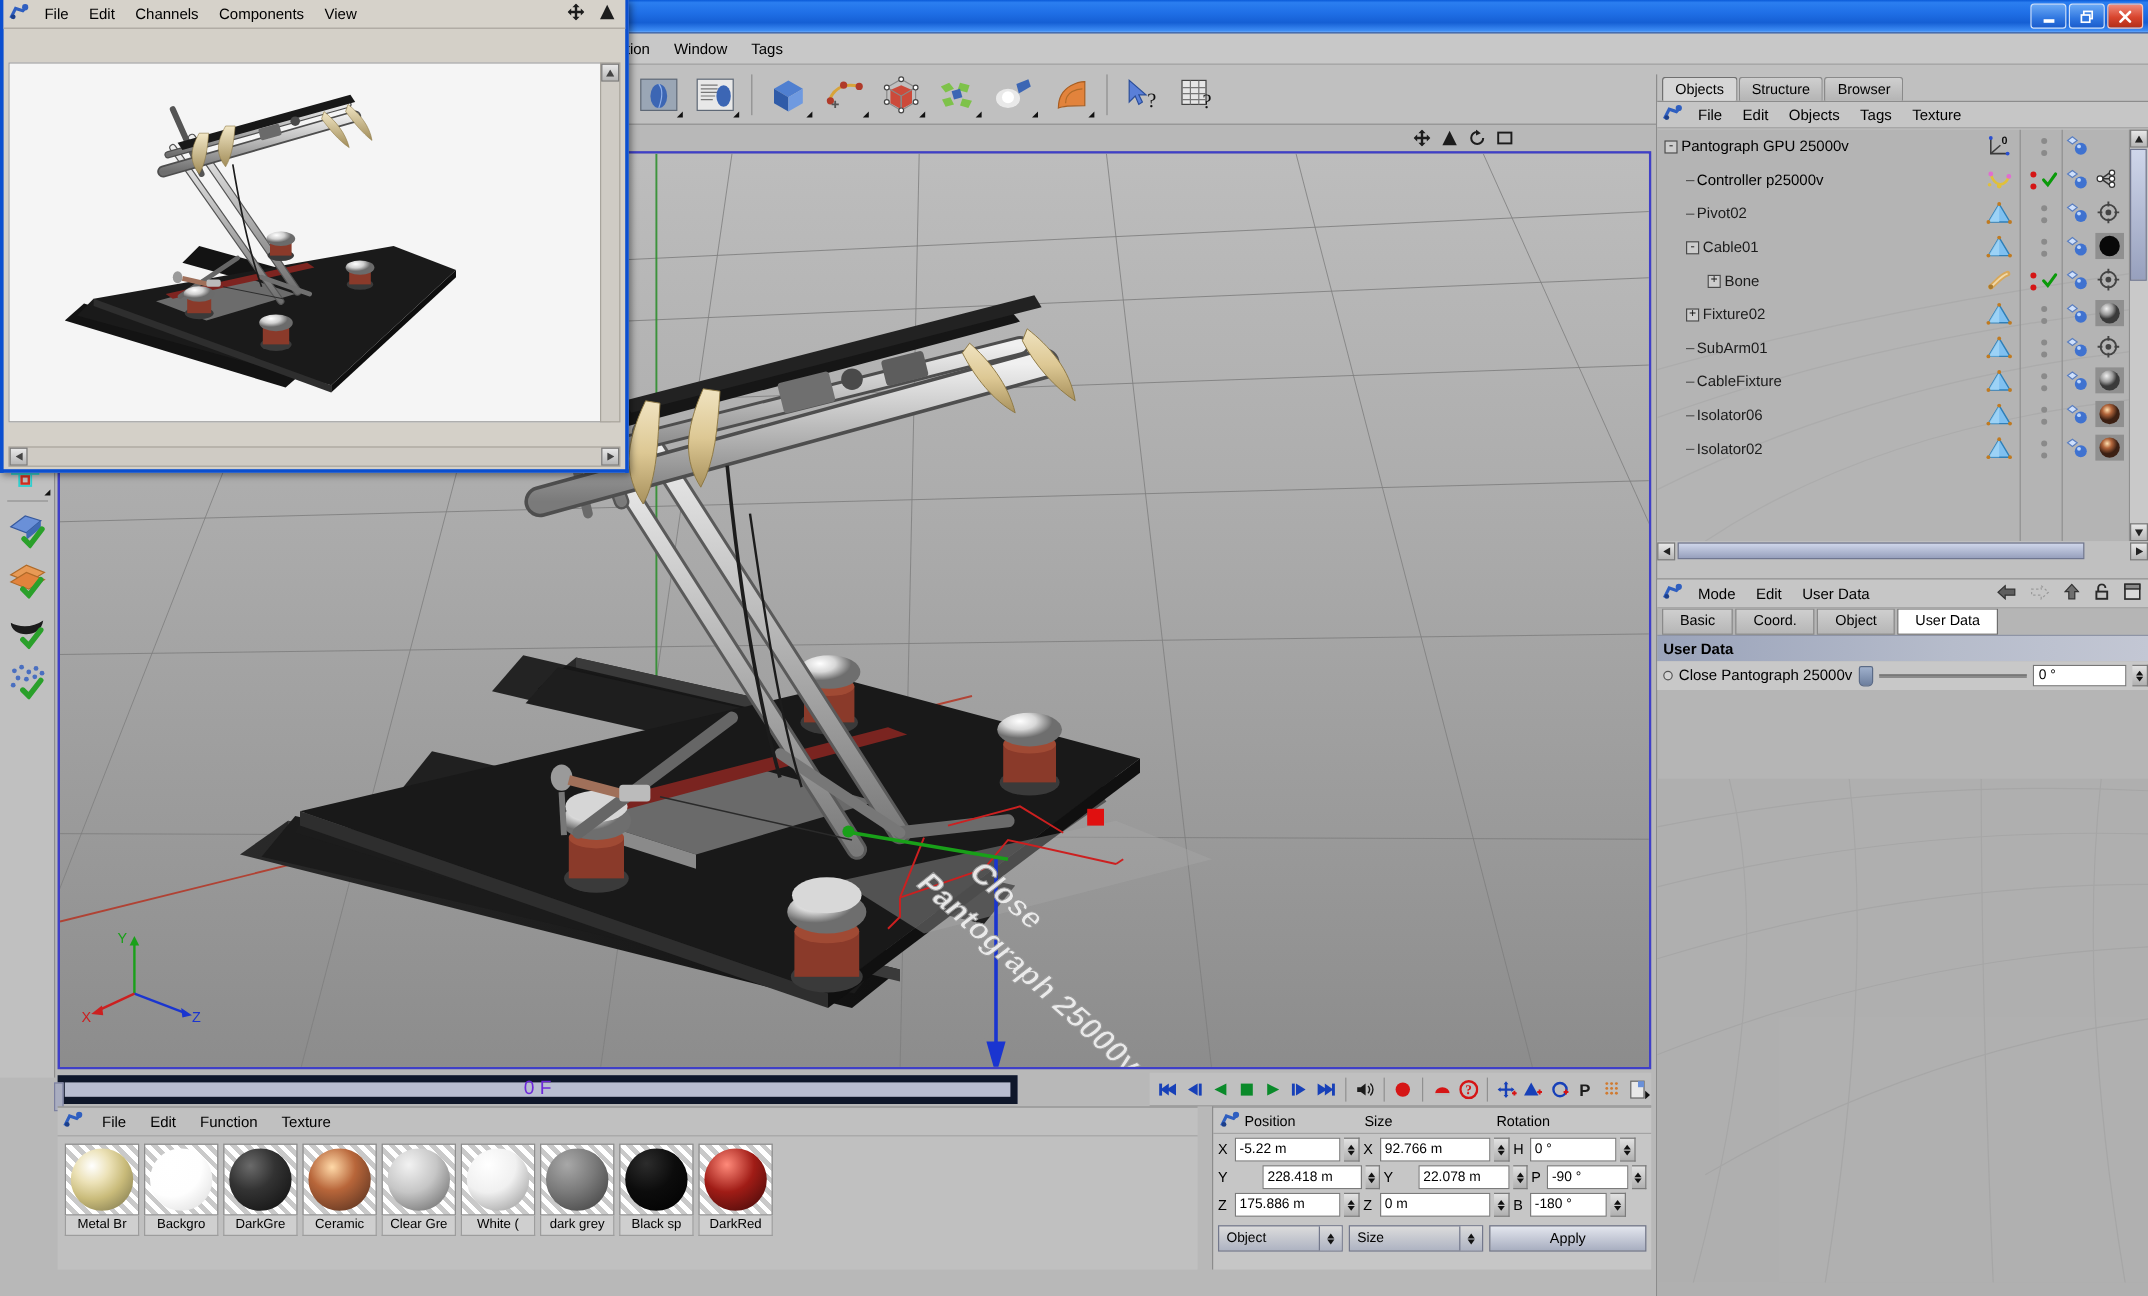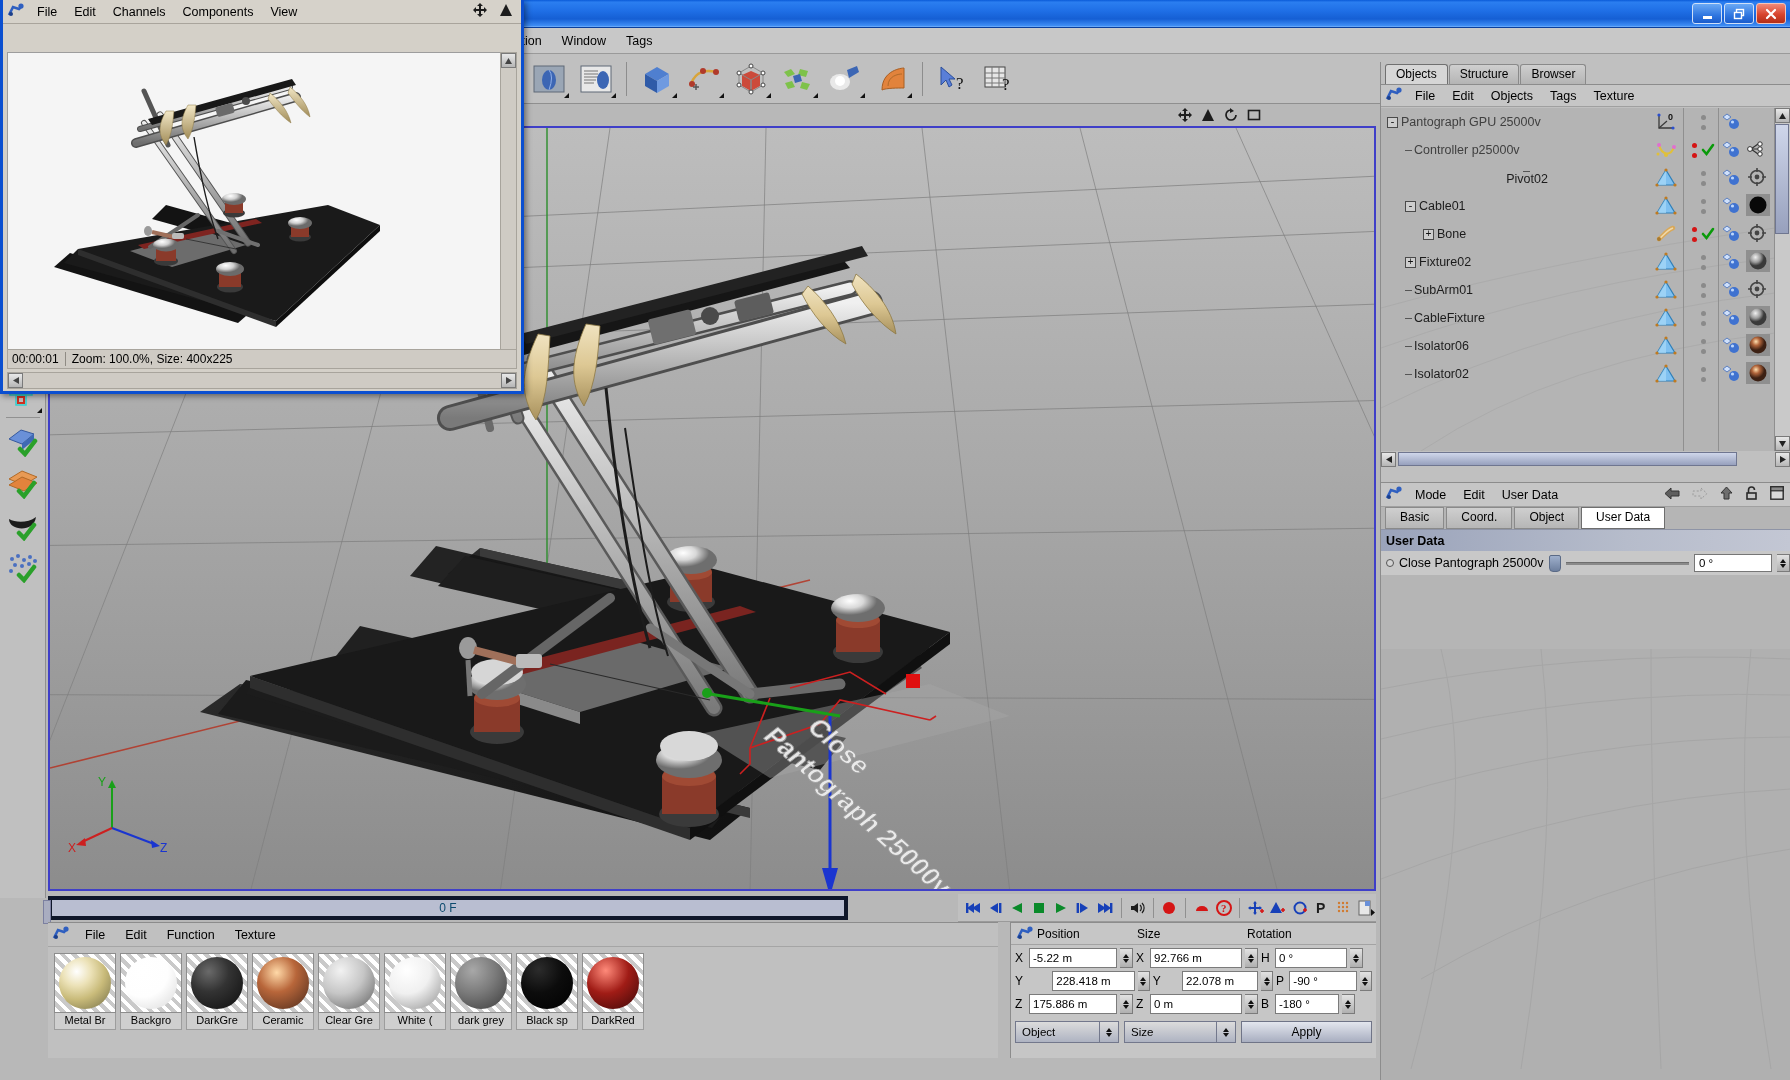--- a/index.html
+++ b/index.html
@@ -71,23 +71,23 @@
     background:#9d9d9d;
   }
   .vp-scene { position:absolute; inset:0;
     background:
       linear-gradient(to bottom, #b4b4b4 0%, #a8a8a8 30%, #9a9a9a 62%, #8e8e8e 100%);
   }
 
   
   .timeline {
     position:absolute; left:48px; top:896px; width:800px; height:24px;
-    background:#b9bed1; border:4px solid #0f172a;
+    background:#b9bed1; border:6px solid #0f172a;
     display:flex; align-items:center; justify-content:center;
-    color:#0c4a6e; font-size:12px;
+    color:#6d28d9; font-size:16px;
   }
   .tl-left-grip{ position:absolute; left:-9px; top:0; width:8px; height:24px; background:#a9adc0; border:1px solid #7c80a0;}
   .tl-frame-label{ font-weight:normal; }
 
   
   .playback {
     position:absolute; left:958px; top:894px; width:418px; height:28px;
     background:#c0c0c0; display:flex; align-items:center; gap:3px; padding-left:5px;
     border-bottom:1px solid #9a9a9a;
   }
@@ -166,21 +166,21 @@
                 border-top:1px solid #8c8c8c; border-bottom:1px solid #a0a0a0;
                 background:#c6c6c6;}
   .om-menu { padding:2px 8px; font-size:12.5px; cursor:default;}
   .om-tree {
     position:absolute; left:0; top:46px; right:0; height:343px;
     background:#b3b3b3; overflow:hidden;
   }
   .om-tree-bg { position:absolute; inset:0; opacity:.5;}
   .om-row { position:relative; height:28px; display:flex; align-items:center; }
   .om-name { font-size:12.5px; color:#1c1c1c; white-space:nowrap; }
-  .om-name.red { color:#404040; }
+  .om-name.red { color:#000000; }
   .om-expander {
     width:11px;height:11px;border:1px solid #4a4a4a; background:#cdcdcd;
     display:inline-flex;align-items:center;justify-content:center;
     font-size:10px; line-height:9px; margin-right:3px; cursor:pointer; color:#111;
     font-family:"Liberation Mono", monospace;
   }
   .om-col-icon { position:absolute; left:268px; width:34px; display:flex; justify-content:center; }
   .om-col-dots { position:absolute; left:305px; width:34px; display:flex; justify-content:center; align-items:center;}
   .om-col-tags { position:absolute; left:340px; display:flex; gap:3px; align-items:center;}
   .om-vsep { position:absolute; top:0; bottom:0; width:1px; background:#8f8f8f;}
@@ -1119,21 +1119,21 @@
                     <path d="M5 10 L12 5 M5 10 L12 10 M5 10 L12 15"></path>
                   </g>
       <circle cx="4" cy="10" r="2.4" fill="#fff" stroke="#333"></circle>
       <circle cx="14" cy="5" r="2.2" fill="#fff" stroke="#333"></circle>
       <circle cx="14" cy="10" r="2.2" fill="#fff" stroke="#333"></circle>
       <circle cx="14" cy="15" r="2.2" fill="#fff" stroke="#333"></circle>
                 </svg></span>
             </div>
           </div>
           <div class="om-row">
-            <div style="display: flex; align-items: center; padding-left: 24px; width: 268px; flex-direction: column;">
+            <div style="display: flex; align-items: center; padding-left: 24px; width: 268px;">
               <span style="display: inline-block; width: 7px; height: 1px; background: rgb(85, 85, 85); margin-right: 2px;"></span>
               <span class="om-name">Pivot02</span>
             </div>
             <div class="om-col-icon">
               <svg width="22" height="20" viewBox="0 0 22 20">
   <polygon points="11,2 20,17 2,17" fill="#7fc0f0" stroke="#2f7fb8" stroke-width="1.2"></polygon>
   <polygon points="11,2 11,17 2,17" fill="#a8daf8" opacity=".7"></polygon>
   <g fill="#c07a20">
                   <circle cx="11" cy="2" r="1.6"></circle>
                   <circle cx="20" cy="17" r="1.6"></circle>
@@ -1653,25 +1653,20 @@
   </div>
 
   <div class="pic-vscroll">
     <div class="scroll-arrow" style="width:15px;height:15px;">
       <svg width="7" height="6" viewBox="0 0 7 6">
           <polygon points="3.5,0 7,6 0,6" fill="#444"></polygon>
         </svg>
     </div>
   </div>
 
-  <div class="pic-statusbar">
-    <span>00:00:01</span>
-    <span class="pic-status-sep"></span>
-    <span>Zoom: 100.0%, Size: 400x225</span>
-  </div>
 
   <div class="pic-hscroll">
     <div class="scroll-arrow">
       <svg width="6" height="7" viewBox="0 0 6 7">
           <polygon points="0,3.5 6,0 6,7" fill="#444"></polygon>
         </svg>
     </div>
     <div style="flex:1;"></div>
     <div class="scroll-arrow">
       <svg width="6" height="7" viewBox="0 0 6 7">

